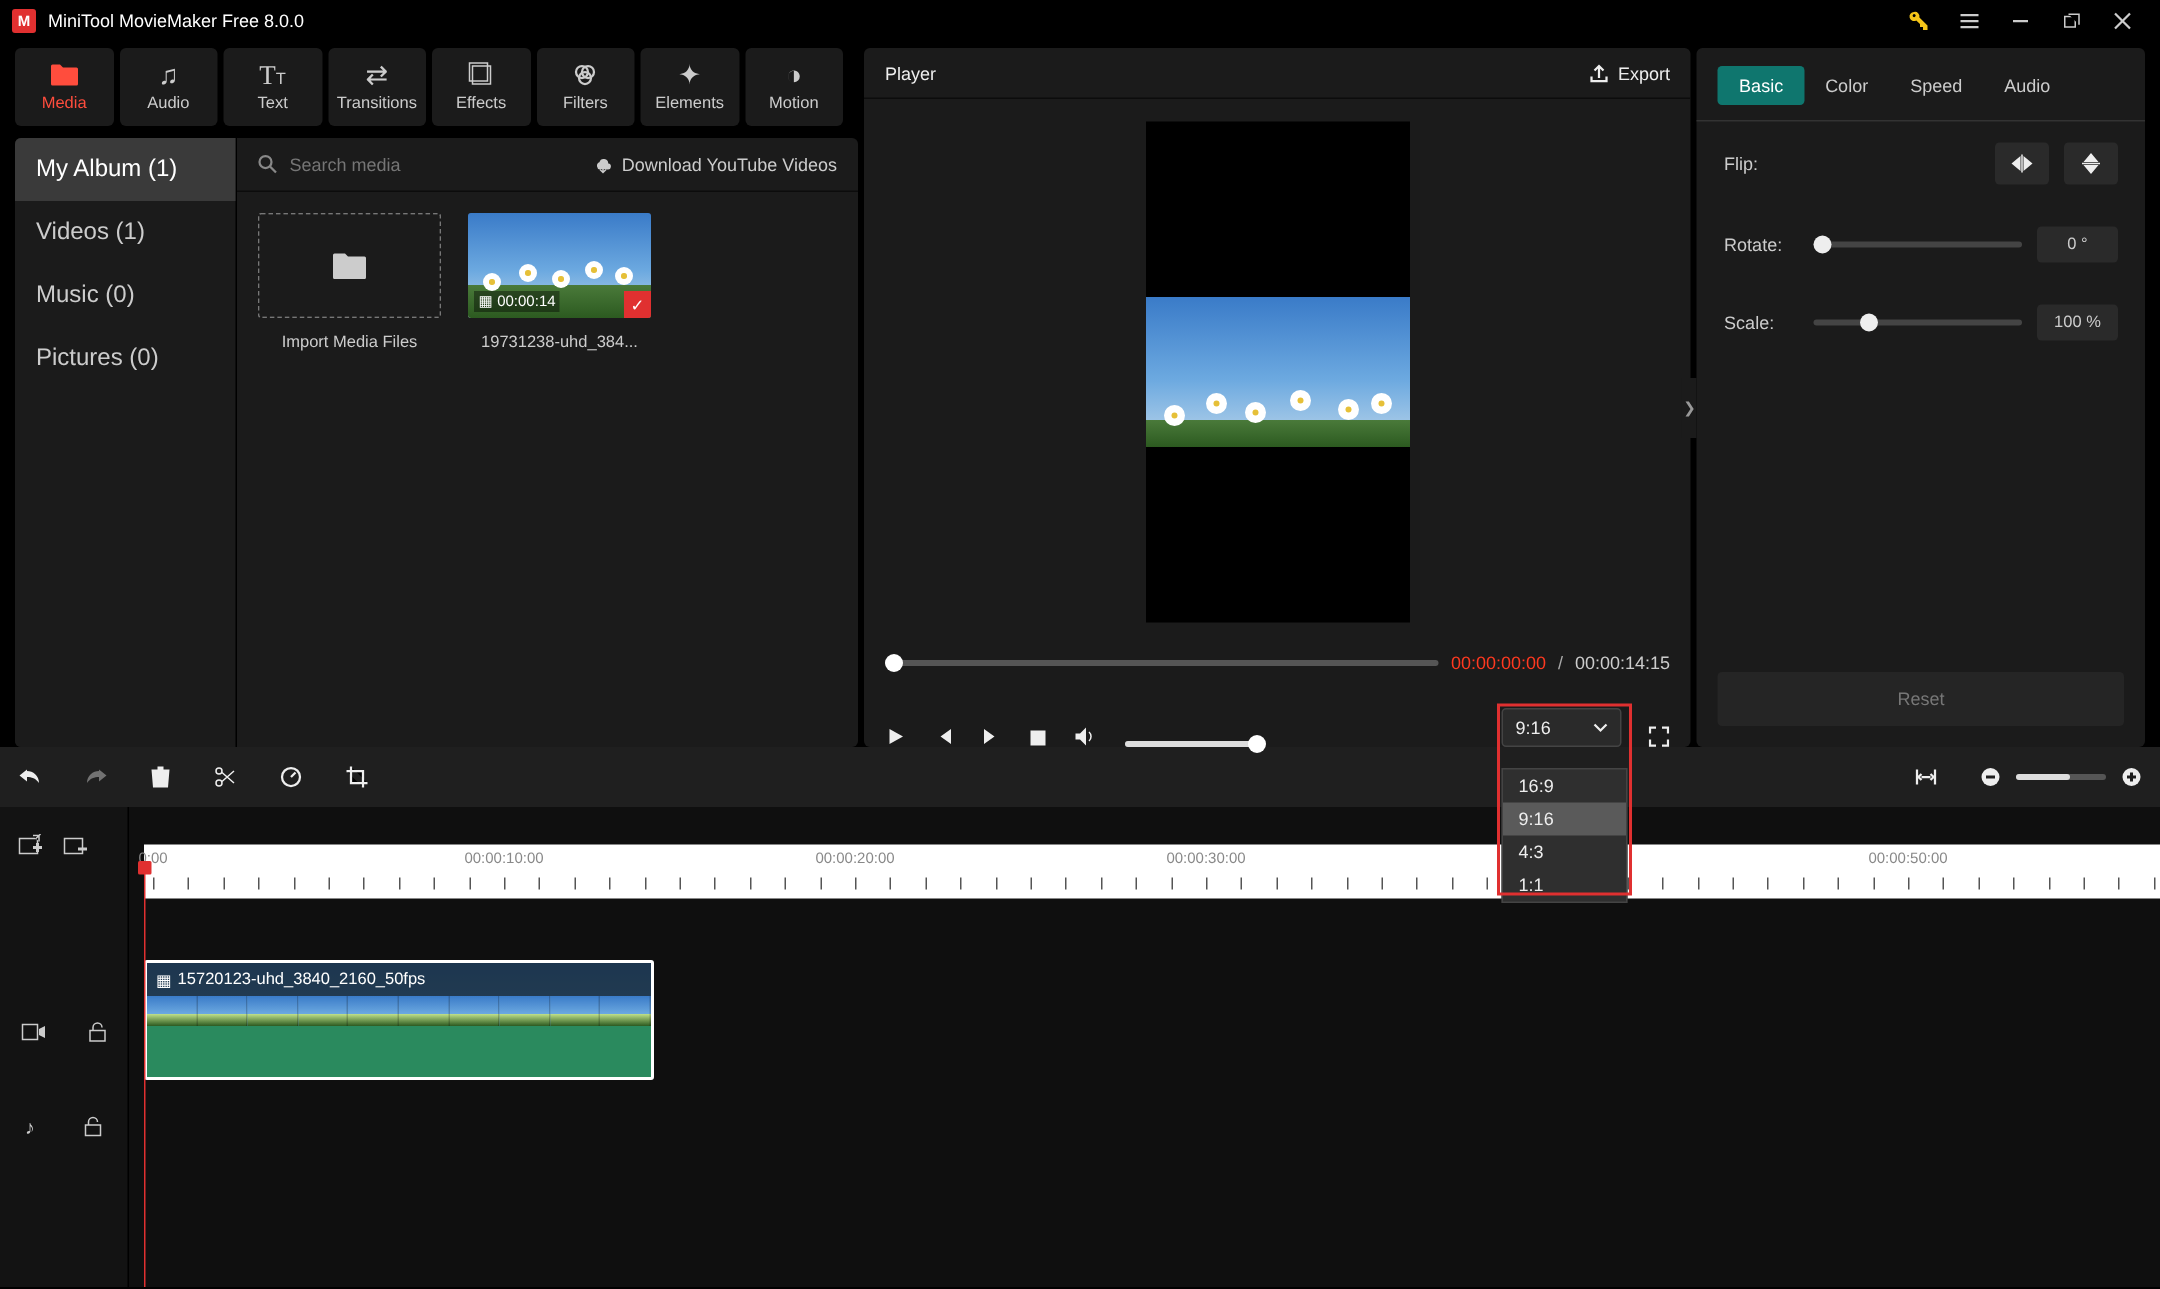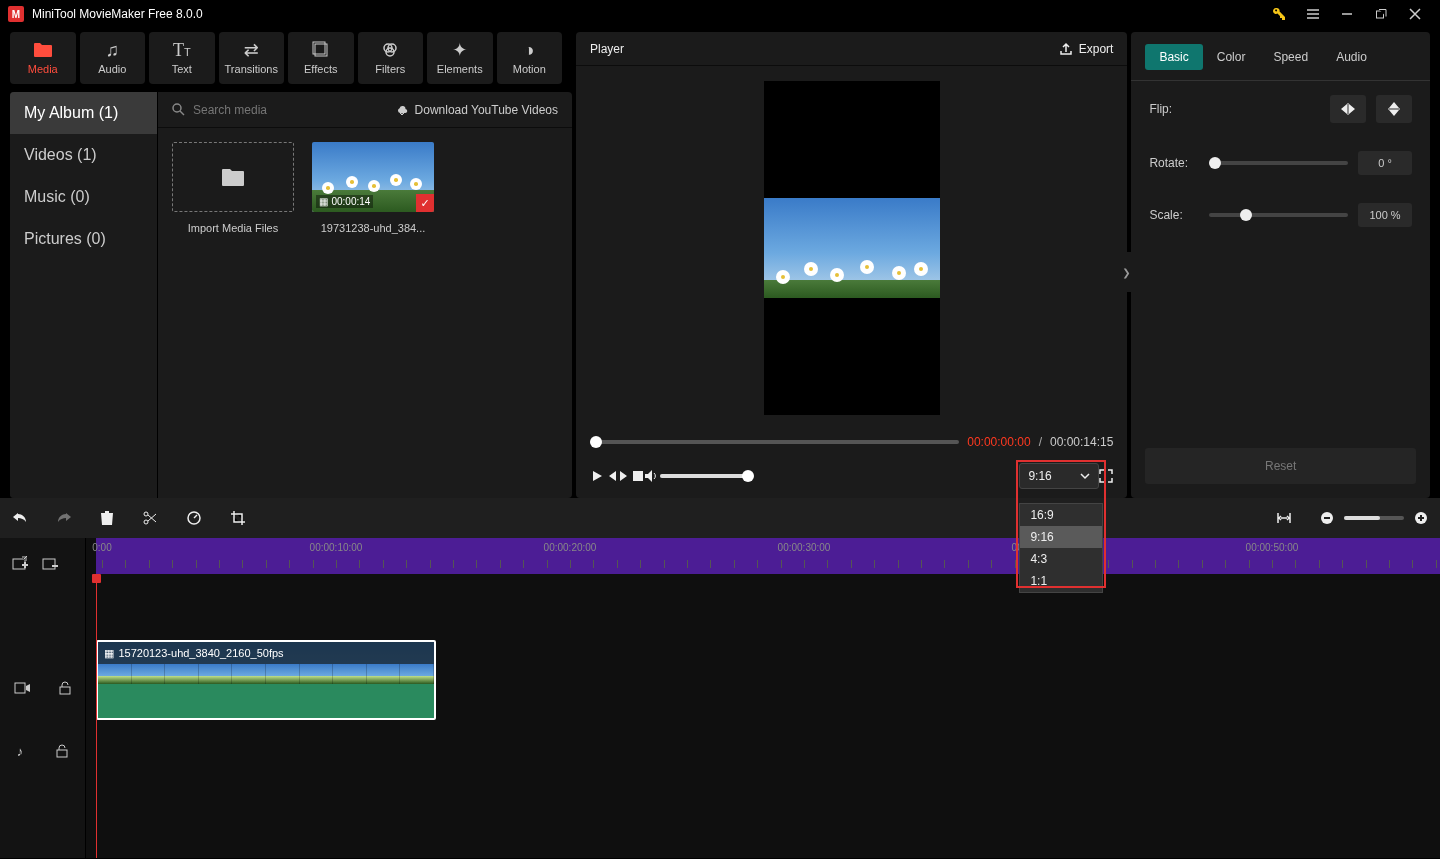--- a/index.html
+++ b/index.html
@@ -50,21 +50,21 @@
 .preview .video { width:176px; height:100px; position:relative; background:linear-gradient(#3a7bc8 0%, #6ca9e0 55%, #bcd6ea 100%); }
 .preview .video .meadow { position:absolute; left:0; right:0; bottom:0; height:18px; background:linear-gradient(#4a7a3a,#2c5a20); }
 .preview .video .flower { position:absolute; width:14px; height:14px; border-radius:50%; background:#fff; }
 .preview .video .flower::after { content:""; position:absolute; inset:35%; border-radius:50%; background:#e6c038; }
 .seekrow { height:24px; display:flex; align-items:center; padding:0 14px; gap:8px; }
 .seek { flex:1; height:4px; background:#555; border-radius:2px; position:relative; }
 .seek .knob { position:absolute; left:0; top:-4px; width:12px; height:12px; background:#fff; border-radius:50%; }
 .seekrow .tcur { color:#ff3920; font-size:12px; }
 .seekrow .sep { color:#aaa; }
 .seekrow .tdur { color:#ccc; font-size:12px; }
-.controls { height:44px; display:flex; align-items:center; padding:0 14px; position:relative; }
+.controls { height:44px; display:flex; align-items:flex-end; padding:0 14px; gap:18px; position:relative; }
 .controls .cbtn { color:#eee; font-size:14px; cursor:pointer; }
 .controls .vol { width:90px; height:4px; background:#555; position:relative; border-radius:2px; }
 .controls .vol .fill { position:absolute; left:0; top:0; bottom:0; width:100%; background:#ddd; border-radius:2px; }
 .controls .vol .vk { position:absolute; right:-4px; top:-4px; width:12px; height:12px; background:#fff; border-radius:50%; }
 .controls .spacer { flex:1; }
 .ratio-wrap { position:relative; }
 .ratio { width:80px; height:26px; background:#2a2a2a; border:1px solid #444; border-radius:3px; display:flex; align-items:center; justify-content:space-between; padding:0 8px; color:#eee; font-size:12px; cursor:pointer; }
 .ratio-dd { position:absolute; top:40px; left:0; width:84px; background:#2f2f2f; border:1px solid #444; z-index:5; }
 .ratio-dd .opt { padding:4px 10px; font-size:12px; color:#eee; cursor:pointer; }
 .ratio-dd .opt.sel { background:#5a5a5a; }
@@ -84,21 +84,21 @@
 .valbox { width:54px; height:24px; background:#2a2a2a; border-radius:3px; display:flex; align-items:center; justify-content:center; font-size:11px; color:#ccc; }
 .resetbtn { margin:auto 14px 14px 14px; height:36px; background:#252525; color:#777; border-radius:3px; display:flex; align-items:center; justify-content:center; font-size:12px; }
 
 .bottom { height:360px; background:#0f0f0f; display:flex; flex-direction:column; }
 .btoolbar { height:40px; background:#1f1f1f; display:flex; align-items:center; padding:0 12px; gap:28px; }
 .bicon { color:#eee; font-size:15px; cursor:pointer; }
 .btoolbar .spacer { flex:1; }
 .zoom { display:flex; align-items:center; gap:10px; }
 .zoom .zs { width:60px; height:4px; background:#555; border-radius:2px; position:relative; }
 .zoom .zs .fill { position:absolute; left:0; top:0; bottom:0; width:60%; background:#ddd; border-radius:2px; }
-.ruler { height:36px; background:#4c1d95; position:relative; margin-left:96px; }
+.ruler { height:36px; background:#ffffff; position:relative; margin-left:96px;margin-top:25px; }
 .ruler .tick { position:absolute; top:0; width:1px; height:8px; background:#555; }
 .ruler .lbl { position:absolute; top:4px; font-size:10px; color:#888; transform:translateX(-50%); }
 .playhead { position:absolute; top:0; bottom:0; width:1px; background:#e03030; left:96px; z-index:3; }
 .playhead::before { content:""; position:absolute; top:0; left:-4px; width:9px; height:9px; background:#e03030; border-radius:1px; }
 .tracks { flex:1; position:relative; }
 .trackcol { position:absolute; left:0; top:0; bottom:0; width:86px; background:#131313; border-right:1px solid #000; z-index:2; }
 .trackcol .trow { position:absolute; left:0; right:0; display:flex; align-items:center; justify-content:space-around; }
 .trackcol .ticn { color:#ccc; font-size:13px; }
 .addrow { height:36px; display:flex; align-items:center; gap:14px; position:absolute; top:-36px; left:10px; }
 .tracklane { position:absolute; left:86px; right:0; }

